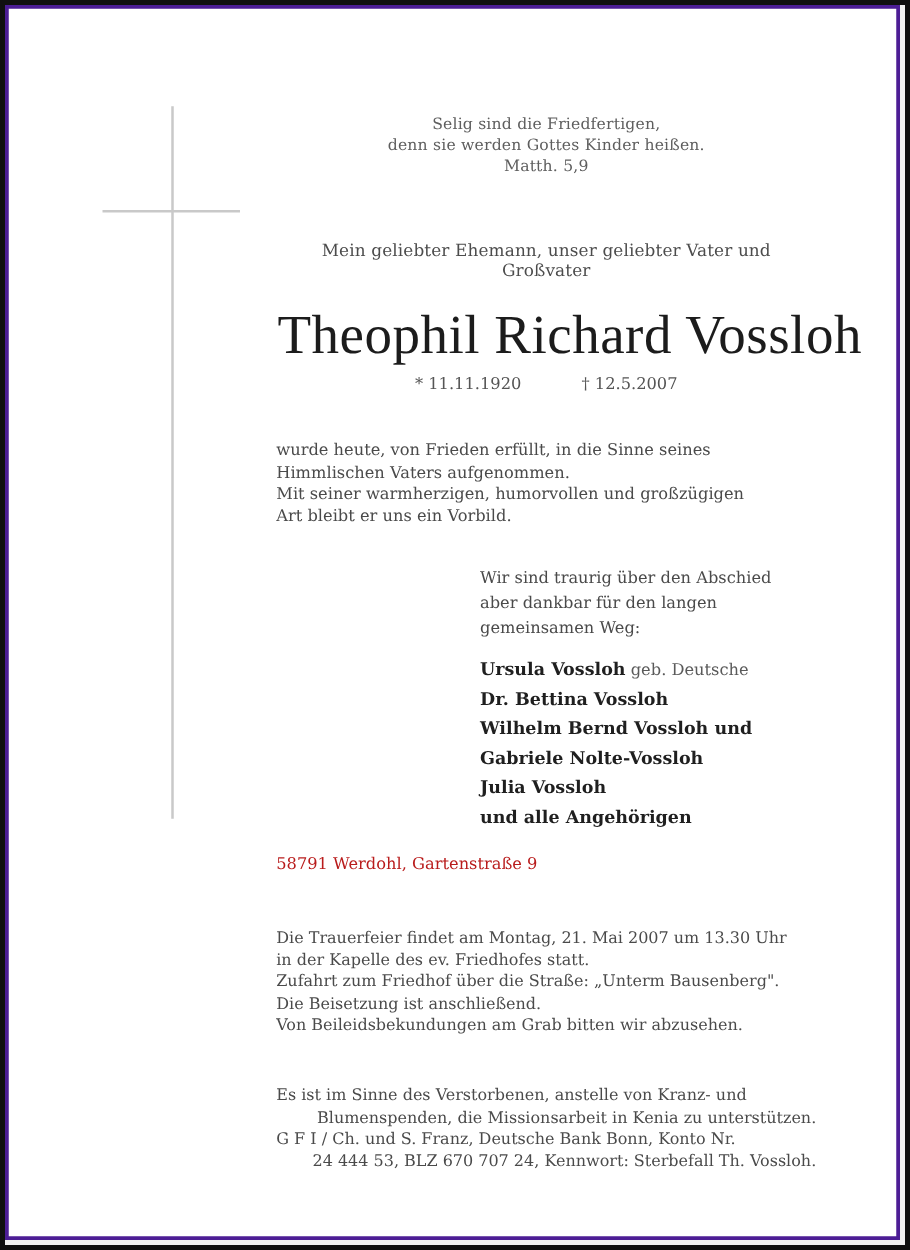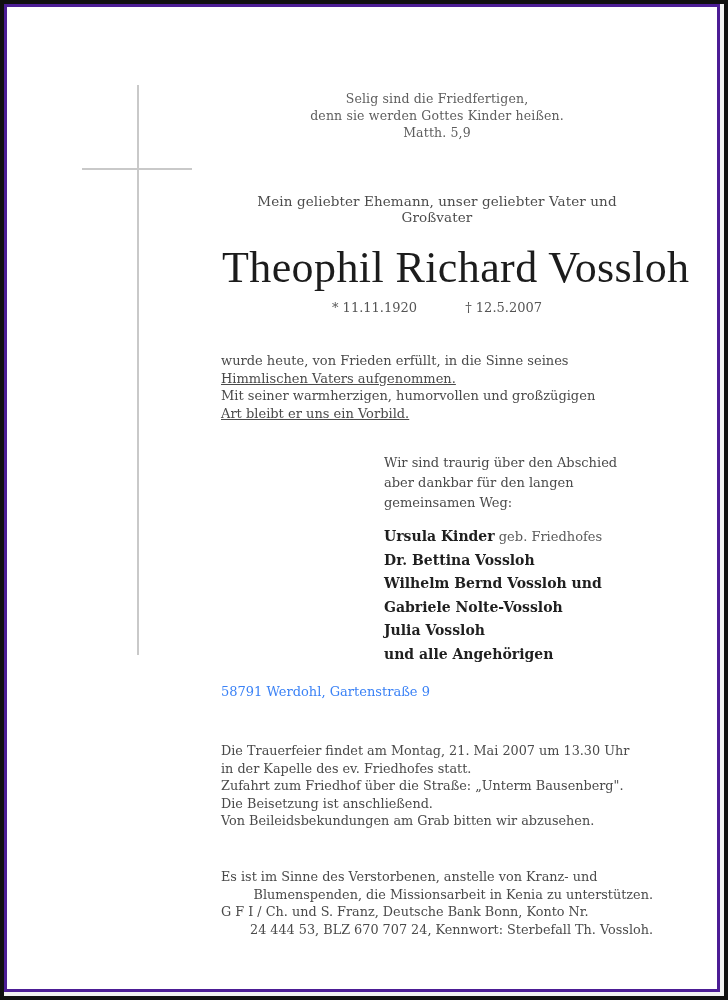--- a/index.html
+++ b/index.html
@@ -119,21 +119,21 @@
   .body-text {
     position: absolute;
     left: 214px;
     top: 345px;
     width: 430px;
     font-size: 13px;
     line-height: 17.5px;
     color: #4a4a4a;
     text-align: justify;
   }
-  .body-text .last-line { text-align: left; text-decoration: underline; }
+  .body-text .last-line { text-align: left; }
 
   .family-block {
     position: absolute;
     left: 377px;
     top: 446px;
     width: 270px;
     font-size: 13px;
     line-height: 20px;
     color: #4a4a4a;
   }
@@ -151,21 +151,21 @@
     color: #5a5a5a;
     font-size: 13px;
   }
 
   .address {
     position: absolute;
     left: 214px;
     top: 677px;
     width: 430px;
     font-size: 13px;
-    color: #3b82f6;
+    color: #b91c1c;
   }
 
   .funeral {
     position: absolute;
     left: 214px;
     top: 735px;
     width: 432px;
     font-size: 12.8px;
     line-height: 17.5px;
     color: #4a4a4a;
@@ -222,21 +222,21 @@
     </div>
 
     <div class="family-block">
       <div class="family-intro">
         <div>Wir sind traurig über den Abschied</div>
         <div>aber dankbar für den langen</div>
         <div>gemeinsamen Weg:</div>
       </div>
       <div class="family-names">
         <div class="name-line">
-          <span>Ursula Kinder</span><span class="maiden"> geb. Friedhofes</span>
+          <span>Ursula Vossloh</span><span class="maiden"> geb. Deutsche</span>
         </div>
         <div class="name-line">
           <span>Dr. Bettina Vossloh</span><span class="maiden"></span>
         </div>
         <div class="name-line">
           <span>Wilhelm Bernd Vossloh und</span><span class="maiden"></span>
         </div>
         <div class="name-line">
           <span>Gabriele Nolte-Vossloh</span><span class="maiden"></span>
         </div>

